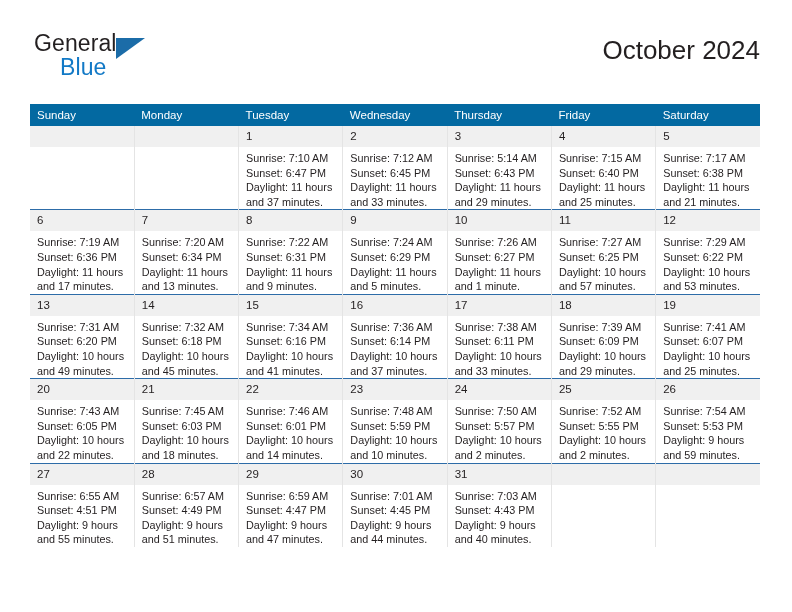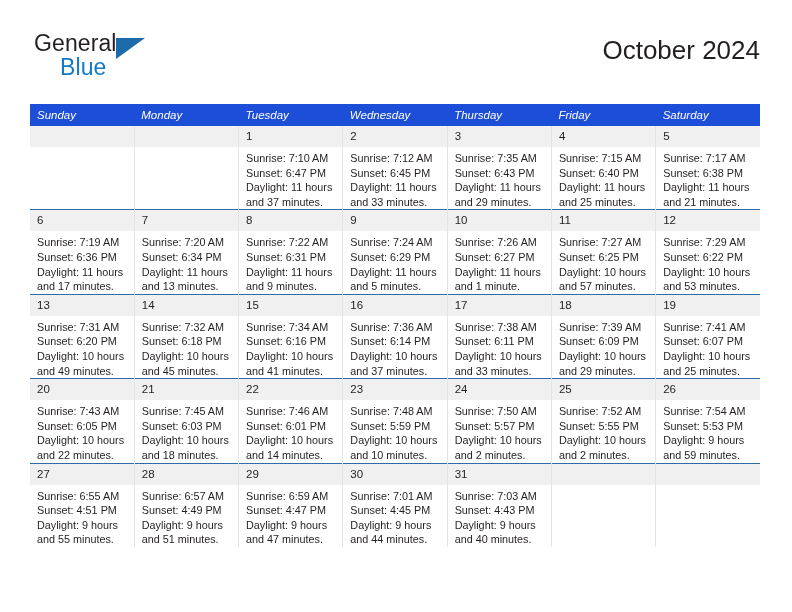--- a/index.html
+++ b/index.html
@@ -90,29 +90,28 @@
   .calendar {
     position: absolute;
     left: 30px;
     top: 104px;
     width: 730px;
     border-collapse: collapse;
     table-layout: fixed;
   }
 
   .calendar th {
-    background: #1d4ed8;
+    background: #0369a1;
     color: #ffffff;
     font-size: 11.5px;
     font-weight: normal;
     text-align: left;
     padding: 5px 0 5px 7px;
     height: 11px;
     border: none;
-    font-style: italic;
   }
 
   .calendar td {
     vertical-align: top;
     padding: 0;
     border-left: 1px solid #e4e4e4;
     border-top: 1.5px solid #2d6ca8;
     background: #ffffff;
     height: 74px;
     box-sizing: border-box;
@@ -200,21 +199,21 @@
             <div class="lines">
               <div>Sunrise: 7:12 AM</div>
               <div>Sunset: 6:45 PM</div>
               <div>Daylight: 11 hours</div>
               <div>and 33 minutes.</div>
             </div>
           </td>
           <td>
             <span class="daynum">3</span>
             <div class="lines">
-              <div>Sunrise: 7:35 AM</div>
+              <div>Sunrise: 5:14 AM</div>
               <div>Sunset: 6:43 PM</div>
               <div>Daylight: 11 hours</div>
               <div>and 29 minutes.</div>
             </div>
           </td>
           <td>
             <span class="daynum">4</span>
             <div class="lines">
               <div>Sunrise: 7:15 AM</div>
               <div>Sunset: 6:40 PM</div>

